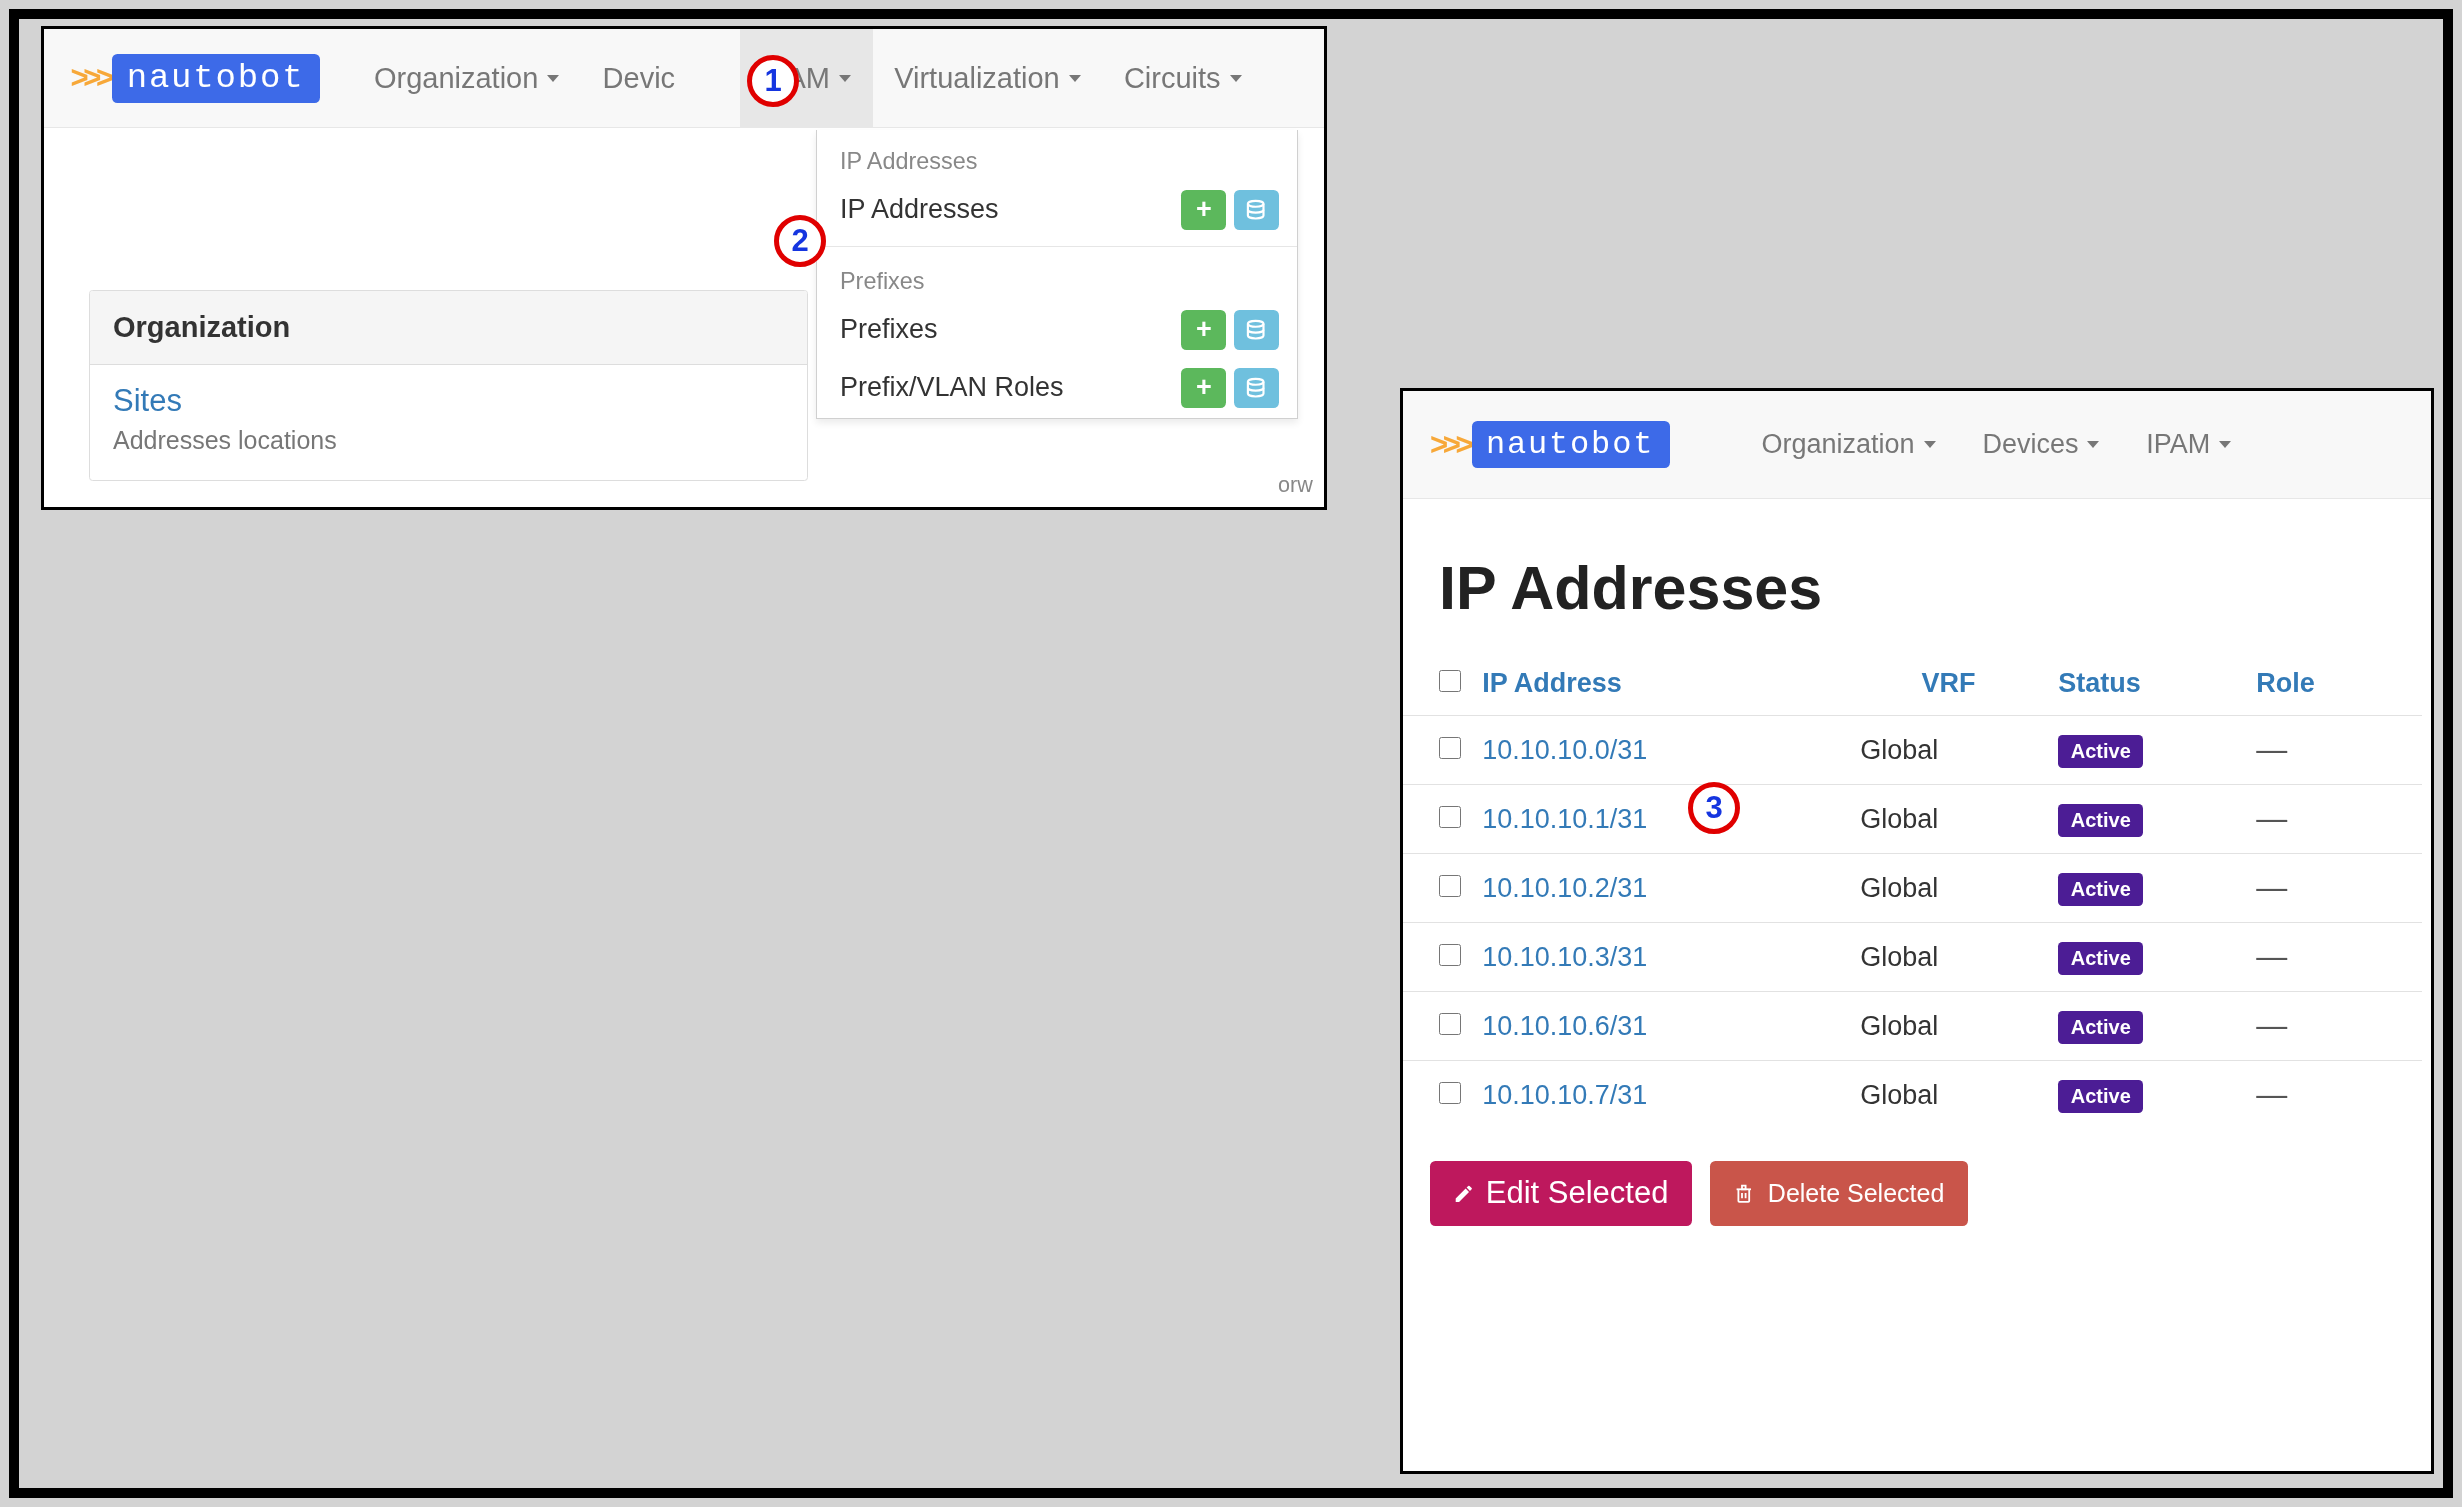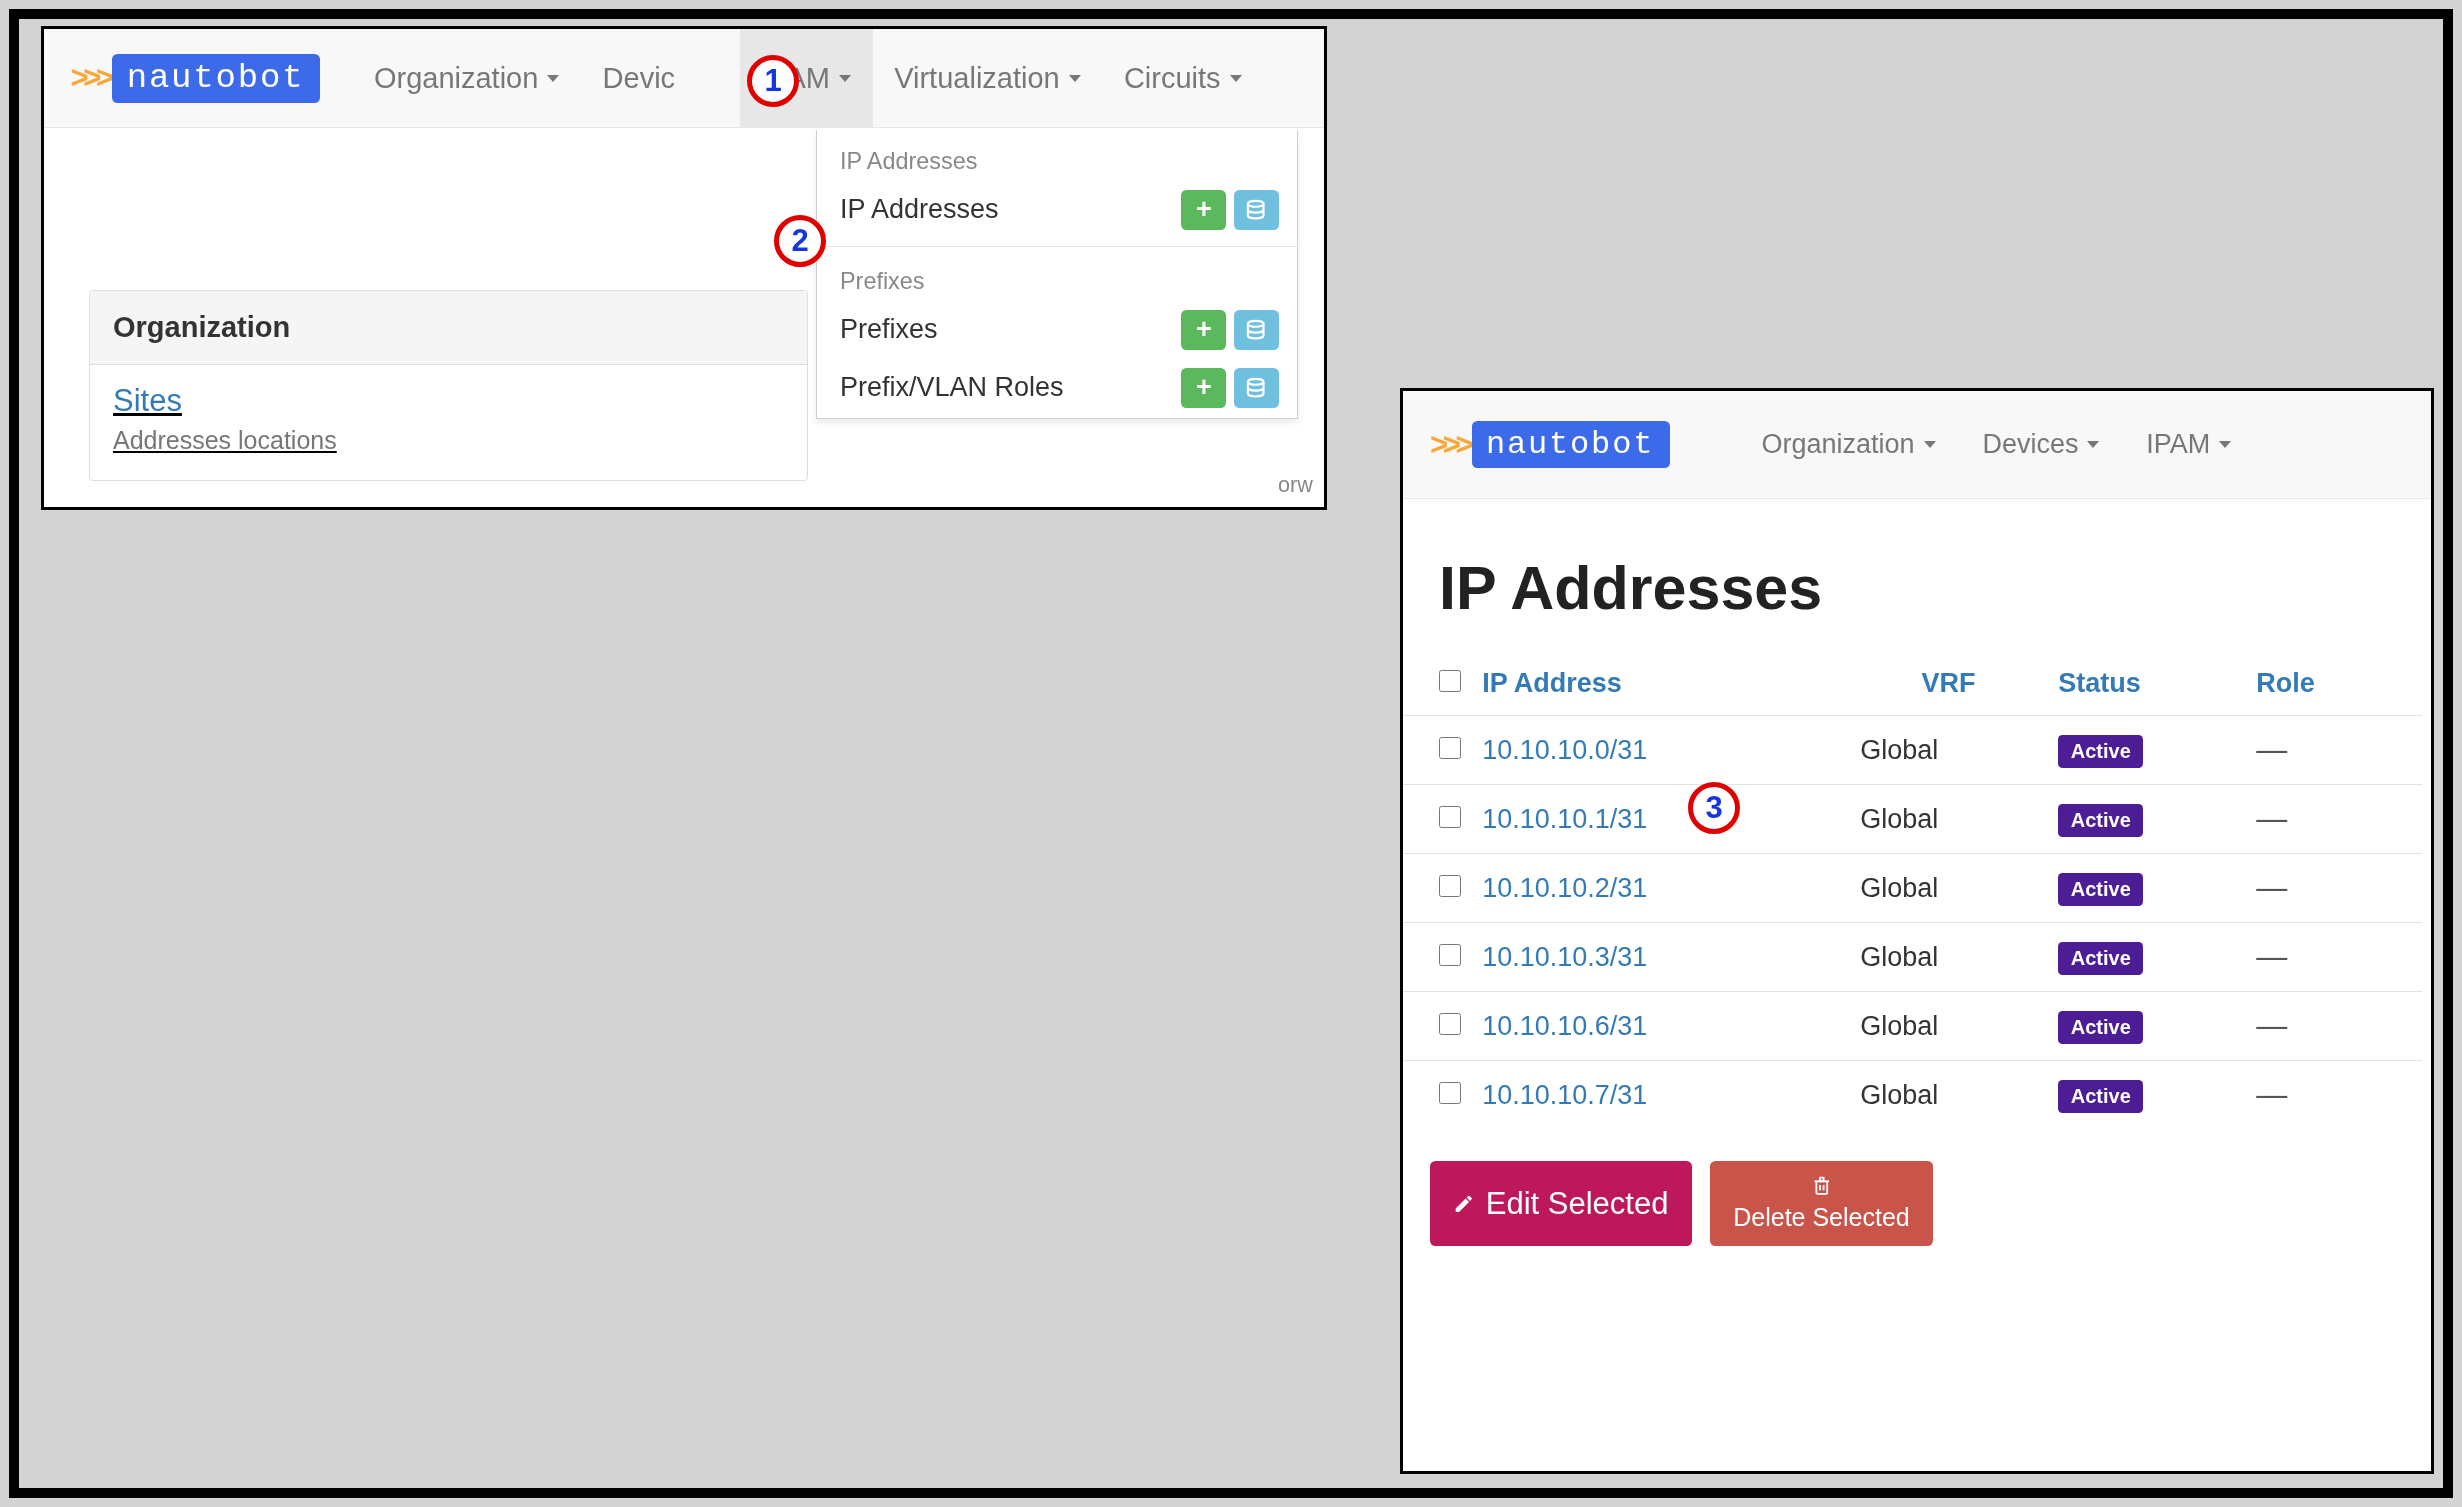--- a/index.html
+++ b/index.html
@@ -141,21 +141,20 @@
   .org-card-header {
     background: #f5f5f5;
     padding: 20px 23.4px;
     font-size: 29px;
     font-weight: 700;
     color: #333;
     border-bottom: 0.9px solid #ddd;
   }
   .org-card-body {
     padding: 18px 23.4px 25px 23.4px;
-    text-decoration: underline;
   }
   .org-card-body .title {
     color: #337ab7;
     font-size: 31px;
     margin-bottom: 7.2px;
   }
   .org-card-body .subtitle {
     color: #777;
     font-size: 25px;
   }
@@ -246,23 +245,22 @@
     border-radius: 5.4px;
     display: flex; align-items: center; gap: 10.8px;
     cursor: pointer;
   }
   .btn-delete {
     background: #c9554a;
     color: #fff;
     font-size: 25px;
     padding: 14.4px 23.4px;
     border-radius: 5.4px;
-    display: flex; align-items: center; gap: 6px;
-    cursor: pointer;
-    flex-direction: column;
+    display: flex; align-items: center; gap: 13px;
+    cursor: pointer;
   }
 
   
   .callout {
     position: absolute;
     width: 52px; height: 52px;
     border: 5.4px solid #e00000;
     border-radius: 50%;
     background: #fff;
     display: flex; align-items: center; justify-content: center;

